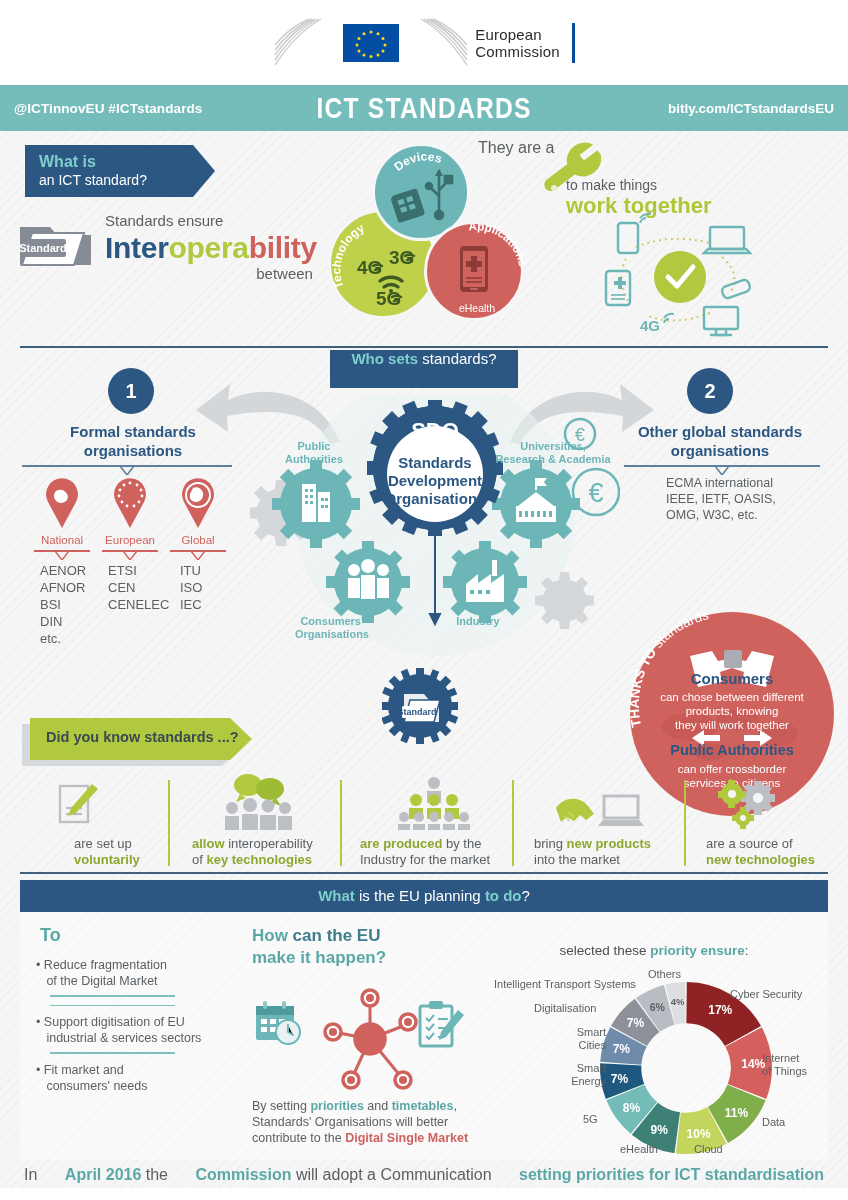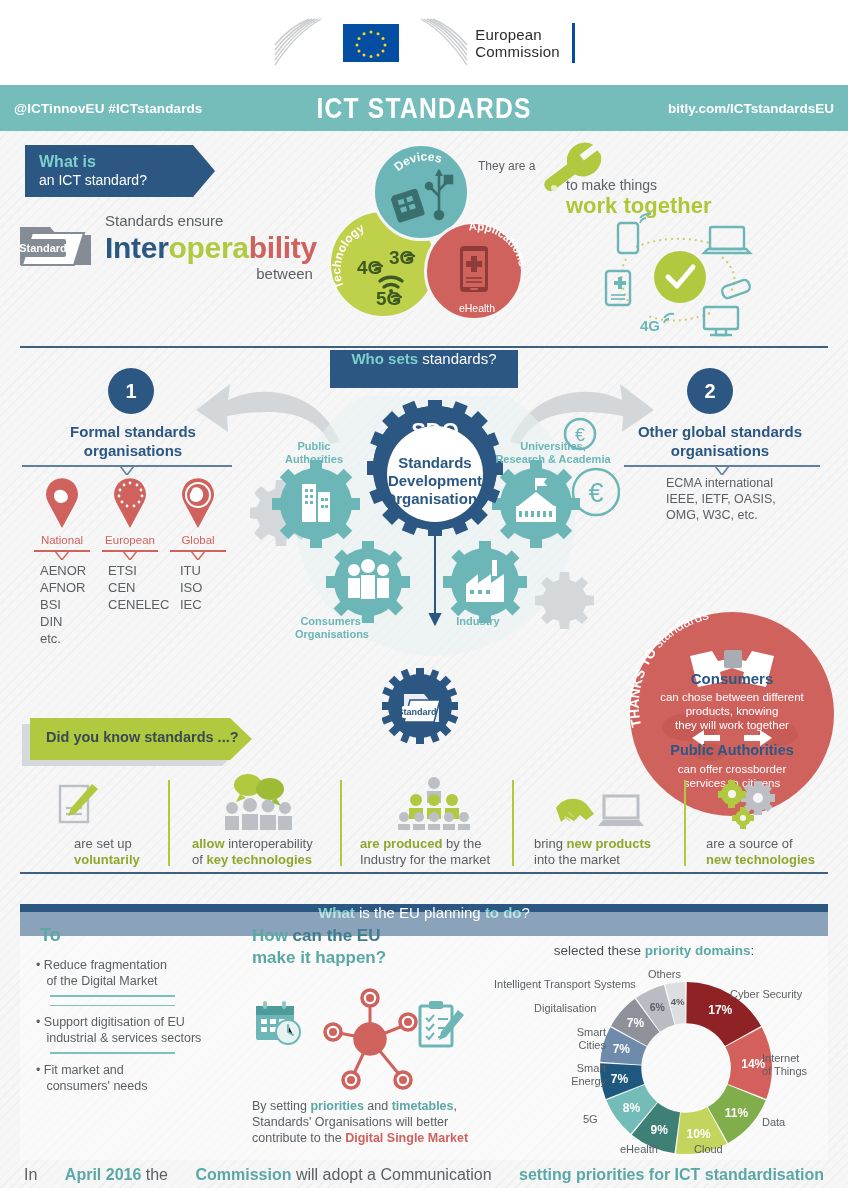--- a/index.html
+++ b/index.html
@@ -69,21 +69,21 @@
   .ensure-text { position:absolute; left:105px; top:80px; }
   .ensure-text .small { font-size:15px; color:#5a5f63; line-height:20px; }
   .interop { font-size:30px; font-weight:700; line-height:34px; letter-spacing:-.3px; }
   .between { font-size:15px; color:#5a5f63; text-align:right; padding-right:4px; }
 
   .circ { position:absolute; border-radius:50%; border:3px solid #f6f6f6; }
   .c-devices { left:372px; top:12px; width:98px; height:98px; background:#6cb6b8; }
   .c-tech    { left:328px; top:78px; width:110px; height:110px; background:#bfd04a; }
   .c-apps    { left:424px; top:90px; width:100px; height:100px; background:#d0625e; }
 
-  .wrench-line1 { position:absolute; left:478px; top:8px; color:#5a5f63; font-size:12px;margin-top:20px; }
+  .wrench-line1 { position:absolute; left:478px; top:8px; color:#5a5f63; font-size:16px; }
   .wrench-line2 { position:absolute; left:566px; top:46px; color:#5a5f63; font-size:14px; }
   .wrench-line3 { position:absolute; left:566px; top:62px; color:#b0c636; font-size:22px; font-weight:700; }
 
   
   .rule { position:absolute; height:2px; background:#3f5f7d; }
   .sec2 { position:absolute; left:0; top:350px; width:848px; height:520px; }
   .who-banner {
     position:absolute; left:330px; top:0px; width:188px; height:38px;
     background:#2b5782; color:#fff;
     clip-path: polygon(0 0, 100% 0, 100% 100%, 60% 100%, 50% 130%, 40% 100%, 0 100%);
@@ -122,21 +122,21 @@
     padding:11px 0 0 16px;
   }
   .dyk-shadow { position:absolute; left:22px; top:724px; width:222px; height:42px; background:#d5d9dc;
      clip-path: polygon(0 0, calc(100% - 22px) 0, 100% 50%, calc(100% - 22px) 100%, 0 100%); }
   .fact-text { position:absolute; font-size:13px; line-height:16px; color:#5a5f63; }
   .fact-div { position:absolute; width:2px; background:#b0c93f; }
 
   
   .plan-band {
     position:absolute; left:20px; top:880px; width:808px; height:32px;
-    background:#2b5782; color:#fff; text-align:center; font-size:15px;margin-top:24px;
+    background:#2b5782; color:#fff; text-align:center; padding-top:7px; font-size:15px;
   }
   .plan-body { position:absolute; left:20px; top:912px; width:808px; height:248px; background:rgba(255,255,255,0.45); }
   .to-head { position:absolute; left:40px; top:925px; color:#5aa8a6; font-size:18px; font-weight:700; }
   .bullets { position:absolute; left:36px; top:957px; width:205px; }
   .bullet { font-size:12.5px; line-height:16px; color:#5a5f63; padding-bottom:6px; }
   .bullet-rule { height:1.5px; background:#7dc0be; width:125px; margin:0 0 8px 14px; }
 
   .how-head { position:absolute; left:252px; top:925px; color:#3f7d8c; font-size:17px; font-weight:700; line-height:22px; }
   .how-head .hl { color:#5aa8a6; }
   .by-setting { position:absolute; left:252px; top:1098px; width:250px; font-size:12.5px; line-height:16px; color:#5a5f63; }
@@ -880,21 +880,21 @@
   </svg>
 
   <div class="by-setting">
     <span>By setting </span><span style="color:#5aa8a6;font-weight:700">priorities</span><span> and </span><span style="color:#5aa8a6;font-weight:700">timetables</span><span>,</span><br>
     <span>Standards' Organisations will better</span><br>
     <span>contribute to the </span><span style="color:#d0625e;font-weight:700">Digital Single Market</span>
   </div>
 
   <div class="resp-head">
     <br>
-    <span>selected these </span><span style="color:#5aa8a6;font-weight:700">priority domains</span><span>:</span>
+    <span>selected these </span><span style="color:#5aa8a6;font-weight:700">priority ensure</span><span>:</span>
   </div>
 
   <svg id="donut" style="position:absolute;left:596px;top:978px" width="180" height="180" viewBox="0 0 180 180">
       <path d="M 90.75048205286015 4.003274616481264 A 86 86 0 0 1 164.99795742916237 47.91310914959923 L 128.99893786316443 68.1148167577916 A 44.72 44.72 0 0 0 90.39025066748728 45.28170280057026 Z" fill="#8f2225"></path>
       <text x="124.28902976494501" y="36.02041706101436" text-anchor="middle" font-size="12" font-weight="700" font-family="Liberation Sans, sans-serif" fill="#ffffff">17%</text>
       <path d="M 165.72105240178792 49.228414021948005 A 86 86 0 0 1 170.23400399499207 120.95972549832442 L 131.72168207739588 106.0990572591287 A 44.72 44.72 0 0 0 129.37494724892971 68.79877529141297 Z" fill="#d4605e"></path>
       <text x="157.22708042692835" y="89.77043060450546" text-anchor="middle" font-size="12" font-weight="700" font-family="Liberation Sans, sans-serif" fill="#ffffff">14%</text>
       <path d="M 169.68146225497802 122.35528662998544 A 86 86 0 0 1 132.08689085040075 164.9979574291624 L 111.8851832422084 128.99893786316443 A 44.72 44.72 0 0 0 131.43436037258857 106.82474904759243 Z" fill="#7fae4b"></path>
       <text x="140.52748165030775" y="138.54596724820118" text-anchor="middle" font-size="12" font-weight="700" font-family="Liberation Sans, sans-serif" fill="#ffffff">11%</text>
       <path d="M 130.771585978052 165.72105240178792 A 86 86 0 0 1 79.96631660945735 175.4126758603098 L 84.78248463691781 134.4145914473611 A 44.72 44.72 0 0 0 111.20122470858703 129.37494724892971 Z" fill="#c3d55c"></path>

